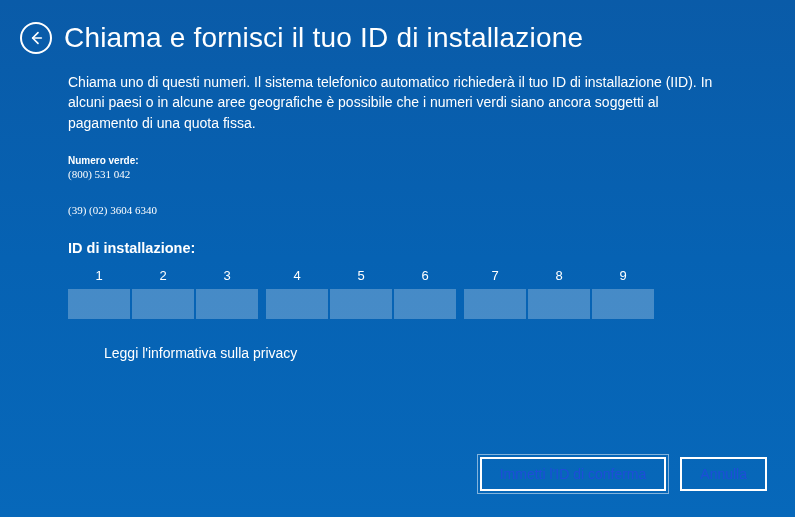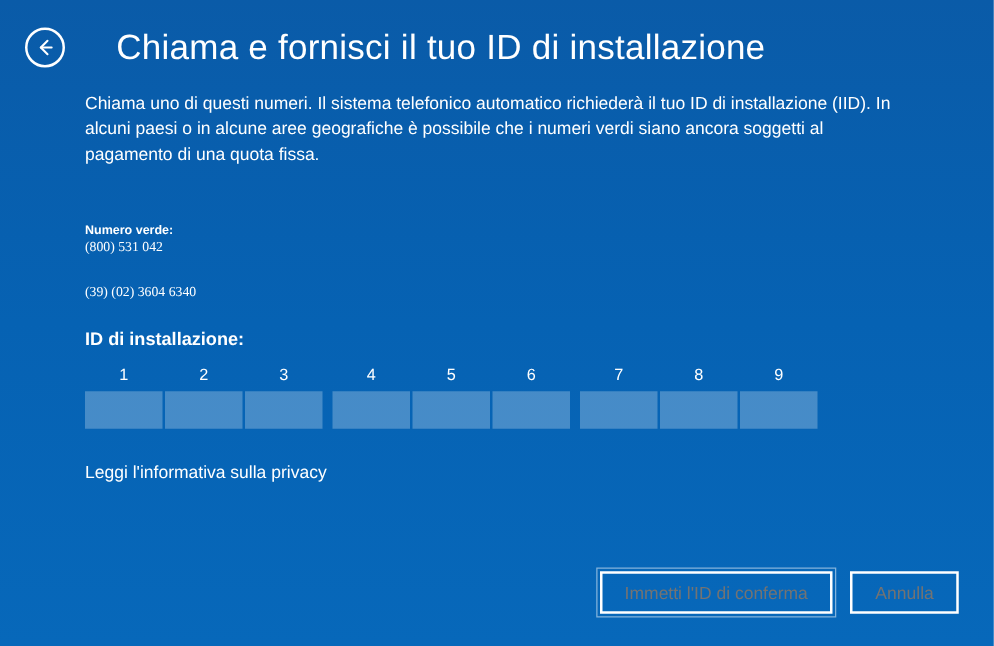--- a/index.html
+++ b/index.html
@@ -34,29 +34,28 @@
       flex-shrink: 0;
     }
     .back-btn svg {
       width: 16px;
       height: 16px;
     }
     .title {
       font-size: 28px;
       font-weight: 300;
       letter-spacing: 0.2px;
-      margin-left: 29px;
     }
     .content {
       padding: 18px 68px 0 68px;
     }
     .description {
       font-size: 14px;
       line-height: 1.45;
-      margin-bottom: 46px;
+      margin-bottom: 22px;
     }
     .phone-section {
       margin-bottom: 24px;
     }
     .phone-label {
       font-size: 10px;
       font-weight: 600;
       margin-bottom: 2px;
     }
     .phone-number {
@@ -91,32 +90,33 @@
       width: 62px;
       height: 30px;
       background: rgba(255,255,255,0.26);
     }
     .privacy-link {
       display: inline-block;
       margin-top: 26px;
       font-size: 14px;
       color: #ffffff;
       cursor: pointer;
+      margin-left: 36px;
     }
     .footer {
       position: absolute;
       bottom: 26px;
       right: 28px;
       display: flex;
       gap: 14px;
     }
     .btn {
       padding: 7px 18px;
       font-size: 14px;
-      color: #737373;
+      color: #1d4ed8;
       background: transparent;
       border: 2px solid #ffffff;
       cursor: pointer;
       font-family: inherit;
     }
     .btn.primary {
       outline: 1px solid rgba(255,255,255,0.5);
       outline-offset: 2px;
     }
   </style>

